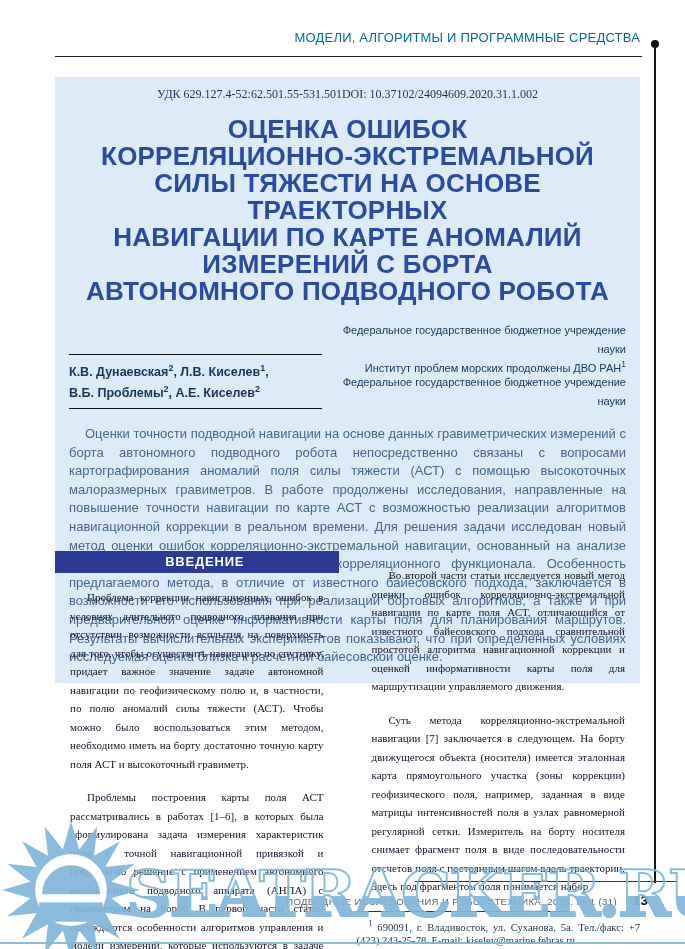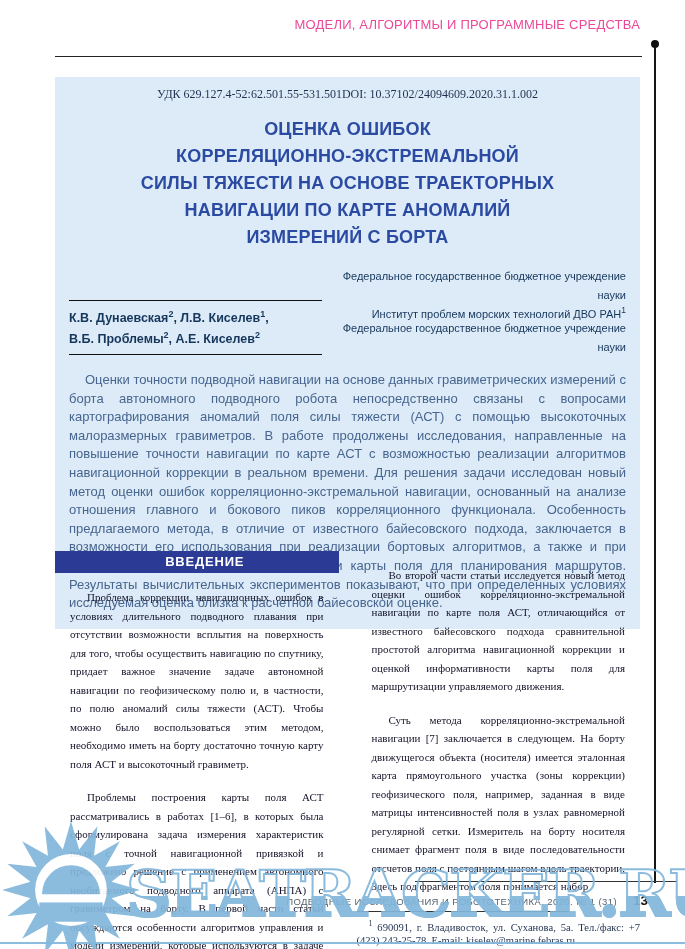--- a/index.html
+++ b/index.html
@@ -6,40 +6,40 @@
   .page{
     position:relative;
     width:685px;height:949px;
     background:#ffffff;
     font-family:"Liberation Serif", serif;
     overflow:hidden;
     margin:0 auto;
   }
   
   .runhead-row{
-    position:absolute;top:17px;left:55px;width:585px;
+    position:absolute;top:30px;left:55px;width:585px;
     text-align:right;
     font-family:"Liberation Sans", sans-serif;
-    font-size:13px;letter-spacing:.2px;color:#ec4899;
+    font-size:13px;letter-spacing:.2px;color:#0369a1;
   }
   .head-rule{position:absolute;top:56px;left:55px;width:587px;height:0;border-top:1.6px solid #222;}
   .head-bullet{position:absolute;top:40px;left:651px;width:8px;height:8px;border-radius:50%;background:#111;}
   .right-vline{position:absolute;top:47px;left:654px;width:1.6px;height:836px;background:#151515;}
 
   
   .panel{
     position:absolute;top:77px;left:55px;width:585px;box-sizing:border-box;
     background:#dcebf7;
     padding:10px 14px 16px 14px;
   }
   .meta-row{display:flex;justify-content:center;
     font-family:"Liberation Serif", serif;font-size:12px;color:#1f3050;}
   .title{margin:14px 0 0 0;text-align:center;
     font-family:"Liberation Sans", sans-serif;
-    font-weight:bold;font-size:18px;line-height:27px;color:#2b4aa2;letter-spacing:.2px;}
+    font-weight:bold;font-size:26px;line-height:27px;color:#2b4aa2;letter-spacing:.2px;}
   .byline-row{display:flex;justify-content:space-between;margin-top:16px;align-items:flex-end;}
   .authors{
     width:262px;border-top:1.5px solid #111;border-bottom:1.5px solid #111;
     padding:5px 0 6px 0;
     font-family:"Liberation Sans", sans-serif;font-weight:bold;
     font-size:12.5px;line-height:17px;color:#16365c;
   }
   .authors sup{font-size:9px;}
   .affils{
     text-align:right;
@@ -132,32 +132,33 @@
       <span>УДК 629.127.4-52:62.501.55-531.501</span>
       <span>DOI: 10.37102/24094609.2020.31.1.002</span>
     </div>
 
     <div class="title">
       <div>ОЦЕНКА ОШИБОК</div>
       <div>КОРРЕЛЯЦИОННО-ЭКСТРЕМАЛЬНОЙ</div>
       <div>СИЛЫ ТЯЖЕСТИ НА ОСНОВЕ ТРАЕКТОРНЫХ</div>
       <div>НАВИГАЦИИ ПО КАРТЕ АНОМАЛИЙ</div>
       <div>ИЗМЕРЕНИЙ С БОРТА</div>
+      <div>АВТОНОМНОГО ПОДВОДНОГО РОБОТА</div>
     </div>
 
     <div class="byline-row">
       <div class="authors">
         <span>К.В. Дунаевская</span><sup>2</sup><span>, </span>
         <span>Л.В. Киселев</span><sup>1</sup><span>,</span><br>
         <span>В.Б. Проблемы</span><sup>2</sup><span>, </span>
         <span>А.Е. Киселев</span><sup>2</sup><span></span>
       </div>
       <div class="affils">
         <div><span>Федеральное государственное бюджетное учреждение науки</span><sup></sup></div>
-        <div><span>Институт проблем морских технологий ДВО РАН</span><sup>1</sup></div>
+        <div><span>Институт проблем морских продолжены ДВО РАН</span><sup>1</sup></div>
         <div><span>Федеральное государственное бюджетное учреждение науки</span><sup></sup></div>
       </div>
     </div>
 
     <p class="abstract">Оценки точности подводной навигации на основе данных гравиметрических измерений с борта автономного подводного робота непосредственно связаны с вопросами картографирования аномалий поля силы тяжести (АСТ) с помощью высокоточных малоразмерных гравиметров. В работе продолжены исследования, направленные на повышение точности навигации по карте АСТ с возможностью реализации алгоритмов навигационной коррекции в реальном времени. Для решения задачи исследован новый метод оценки ошибок корреляционно-экстремальной навигации, основанный на анализе отношения главного и бокового пиков корреляционного функционала. Особенность предлагаемого метода, в отличие от известного байесовского подхода, заключается в возможности его использования при реализации бортовых алгоритмов, а также и при предварительной оценке информативности карты поля для планирования маршрутов. Результаты вычислительных экспериментов показывают, что при определенных условиях исследуемая оценка близка к расчетной байесовской оценке.</p>
   </div>
 
   <div class="columns">
     <div class="col">
       <div class="intro-band">ВВЕДЕНИЕ</div>

